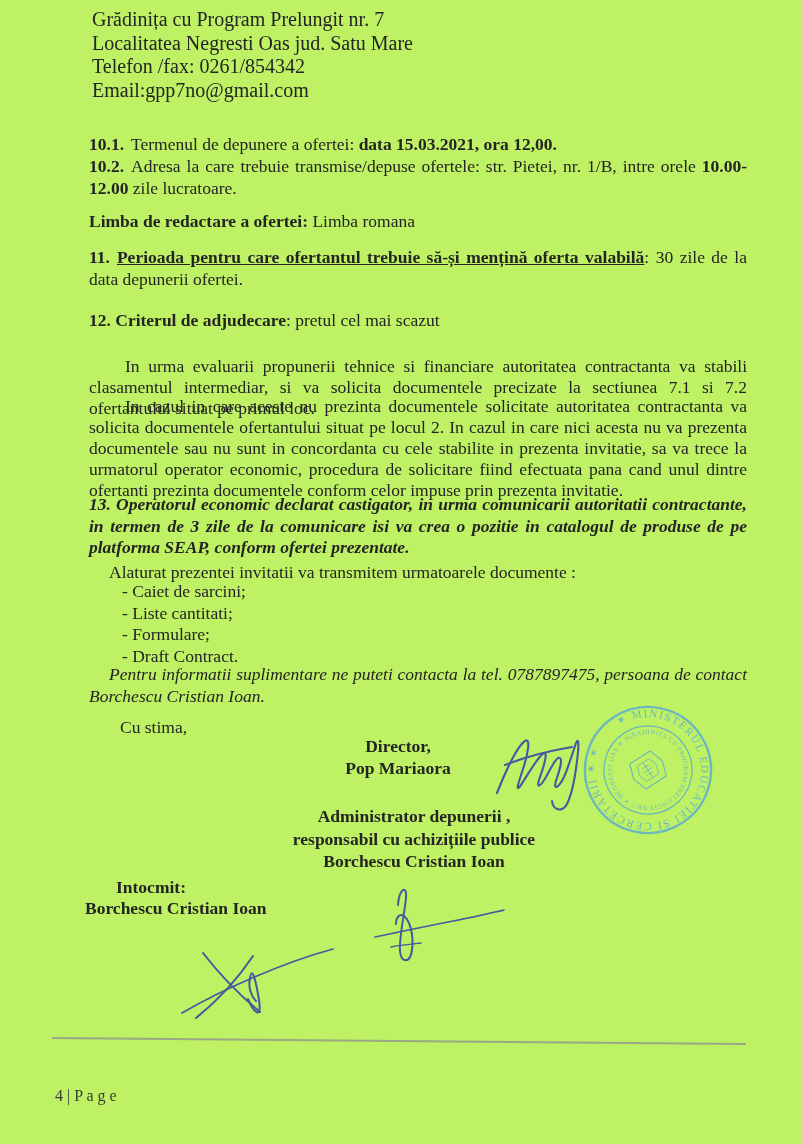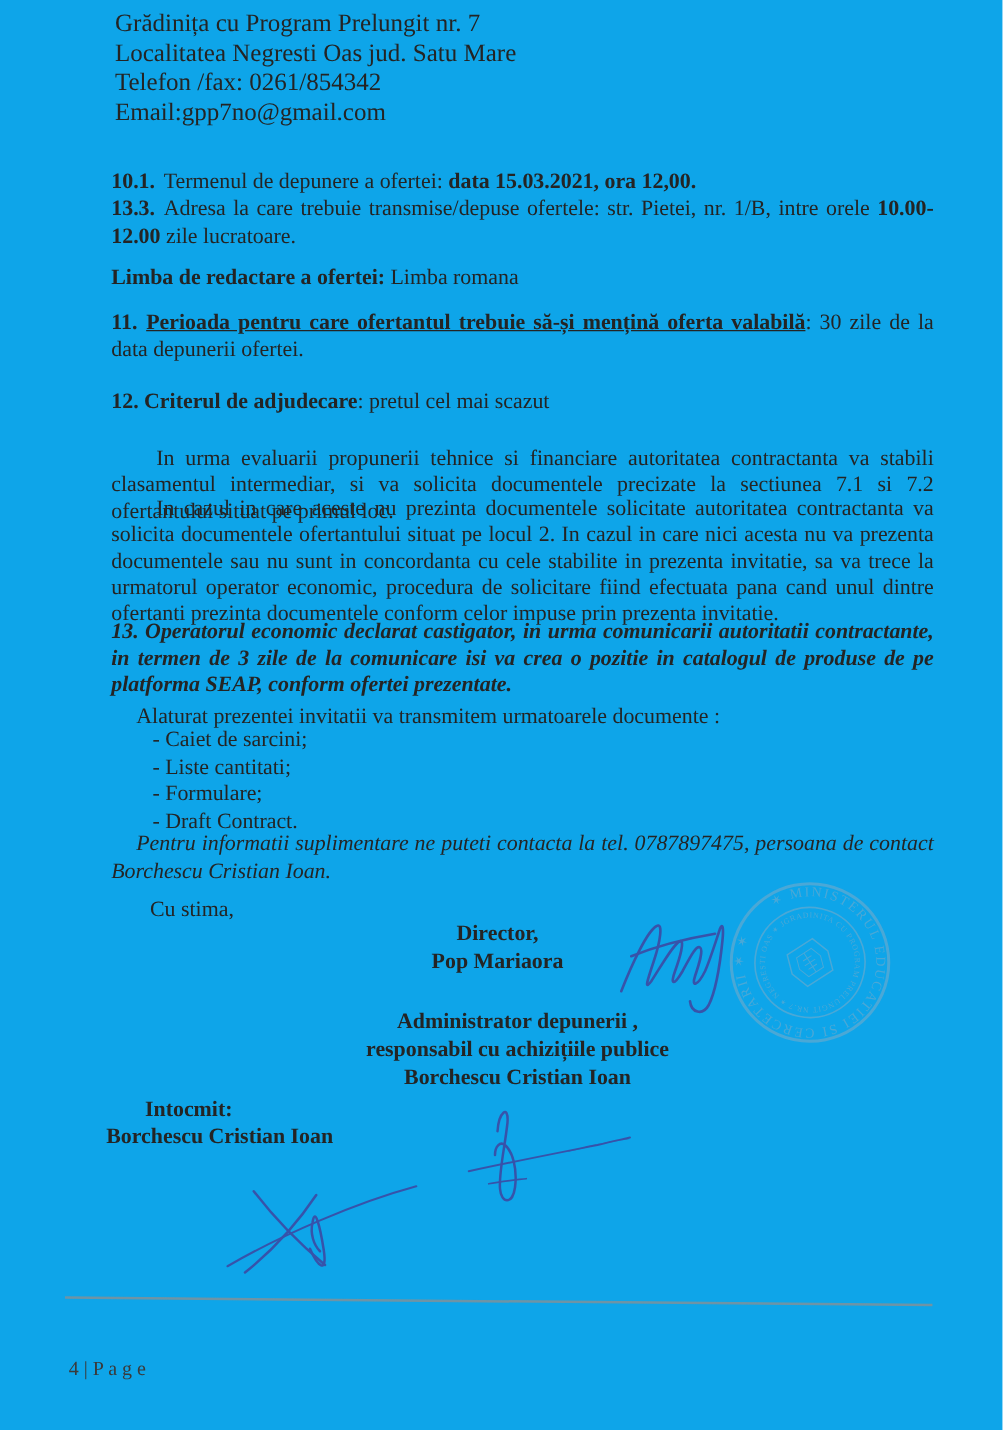--- a/index.html
+++ b/index.html
@@ -1,18 +1,18 @@
 <!DOCTYPE html>
 <html><head>
 <meta charset="utf-8">
 <style>
   html,body{margin:0;padding:0;background:#ffffff;}
   .page{
     position:relative;width:802px;height:1144px;overflow:hidden;
-    background:#0ea5e9;color:#242424;
+    background:#bef264;color:#242424;
     font-family:"Liberation Serif", serif;
     font-size:17.5px;line-height:21.5px;
   }
   .abs{position:absolute;}
   .col{left:89px;width:658px;}
   .b{font-weight:bold;}
   .i{font-style:italic;}
   .u{text-decoration:underline;}
   .just{text-align:justify;}
   .mr{margin-right:7px;}
@@ -36,21 +36,21 @@
     <div>Localitatea Negresti Oas jud. Satu Mare</div>
     <div>Telefon /fax: 0261/854342</div>
     <div>Email:gpp7no@gmail.com</div>
   </div>
 
   <div class="abs col" style="top:134px;">
     <span class="b mr">10.1.</span><span>Termenul de depunere a ofertei: </span> <span class="b">data 15.03.2021, ora 12,00.</span>
   </div>
 
   <div class="abs col just" style="top:156px;">
-    <span class="b mr">13.3.</span><span>Adresa la care trebuie transmise/depuse ofertele: str. Pietei, nr. 1/B, intre orele </span><span class="b">10.00-12.00</span><span> zile lucratoare.</span>
+    <span class="b mr">10.2.</span><span>Adresa la care trebuie transmise/depuse ofertele: str. Pietei, nr. 1/B, intre orele </span><span class="b">10.00-12.00</span><span> zile lucratoare.</span>
   </div>
 
   <div class="abs col" style="top:211px;">
     <span class="b">Limba de redactare a ofertei:</span>
     <span>Limba romana</span>
   </div>
 
   <div class="abs col just" style="top:247px;">
     <span class="b mr">11.</span><span class="b u">Perioada pentru care ofertantul trebuie să-și mențină oferta valabilă</span><span>: 30 zile de la data depunerii ofertei.</span>
   </div>

